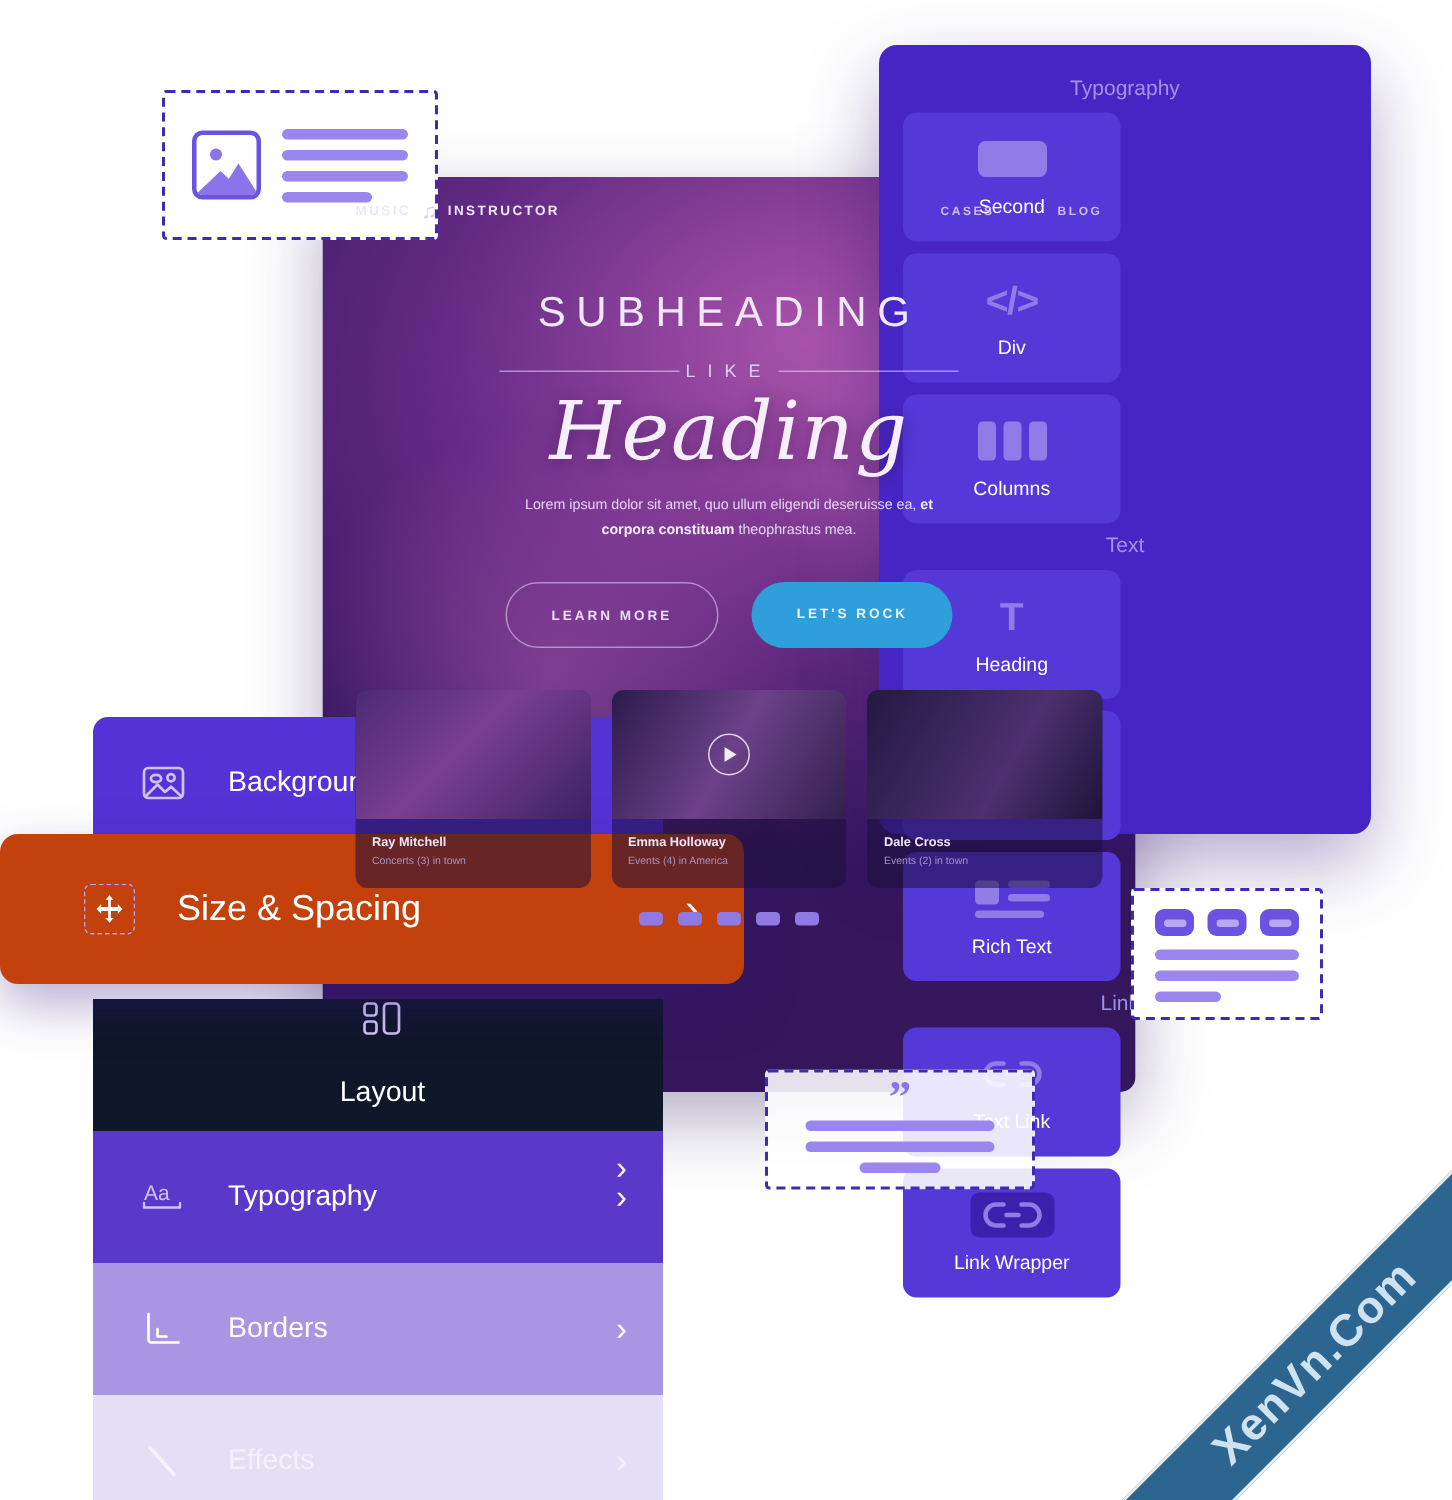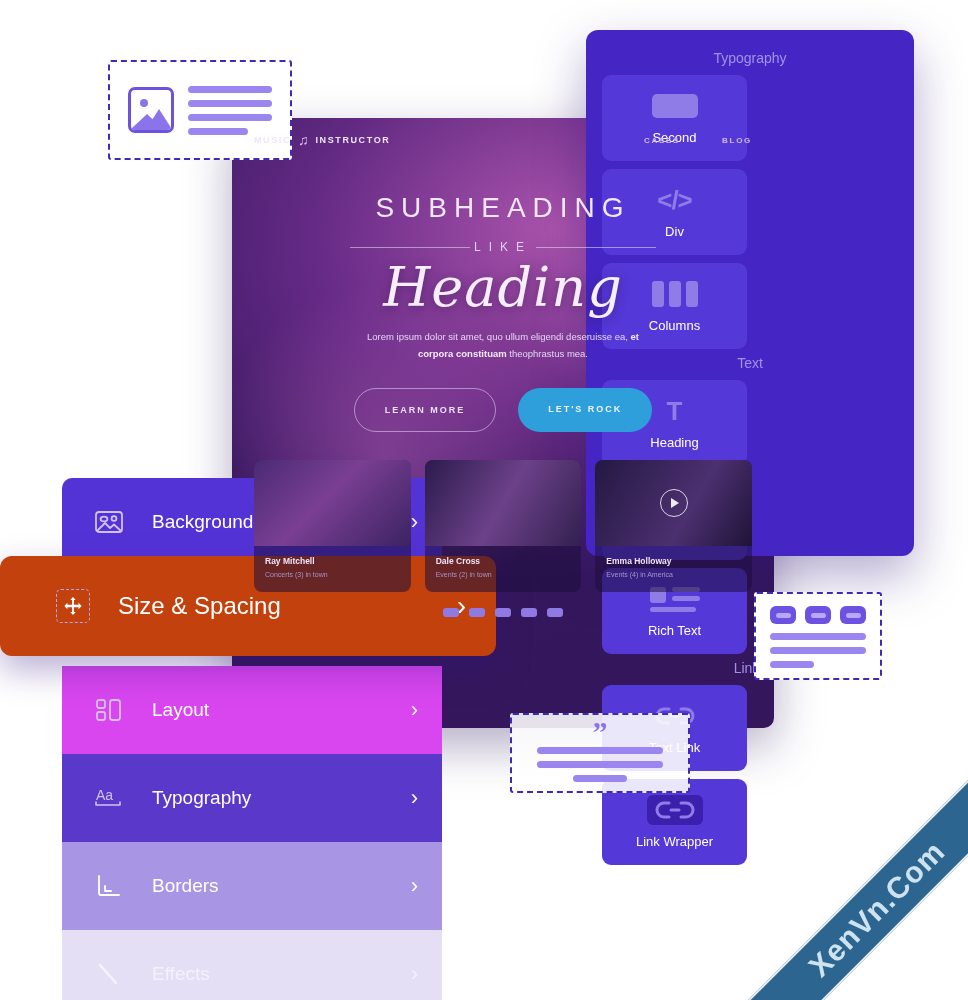--- a/index.html
+++ b/index.html
@@ -34,21 +34,21 @@
   .wf-btn-block { left: 754px; top: 592px; width: 128px; height: 88px; padding: 12px 14px; display: flex; flex-direction: column; gap: 9px; }
   .btn-row { display: flex; gap: 9px; }
   .mini-btn { width: 32px; height: 18px; border-radius: 6px; background: #6c52e0; display: flex; align-items: center; justify-content: center; }
   .mini-btn i { display: block; width: 15px; height: 5px; border-radius: 3px; background: #b8a7f5; }
 
   .wf-quote-block { left: 510px; top: 713px; width: 180px; height: 80px; padding: 10px 16px; display: flex; flex-direction: column; align-items: center; justify-content: center; gap: 7px; background: rgba(255,255,255,.88); }
   .quote-mark { font-size: 30px; line-height: 16px; color: #8b74ea; font-family: "Liberation Serif", serif; font-weight: 700; height: 18px; }
 
   
   .site {
-    position: absolute; left: 232px; top: 118px; width: 542px; height: 610px;
+    position: absolute; left: 215px; top: 118px; width: 542px; height: 610px;
     border-radius: 10px; overflow: hidden;
     background:
       radial-gradient(120% 80% at 60% 18%, rgba(186,92,178,.85) 0%, rgba(120,48,140,.6) 38%, rgba(52,22,92,.92) 72%),
       linear-gradient(160deg, #3b1f6e 0%, #4a2180 25%, #54267e 45%, #3a1f63 70%, #2e1a55 100%);
     box-shadow: 0 18px 48px rgba(40,20,90,.35);
   }
   .site::after {
     content: ""; position: absolute; inset: 0;
     background:
       radial-gradient(45% 40% at 28% 55%, rgba(196,106,190,.38), transparent 70%),
@@ -134,21 +134,21 @@
   
   .menu { position: absolute; left: 62px; top: 478px; width: 380px; }
   .menu-row {
     height: 88px; display: flex; align-items: center; padding: 0 24px 0 30px; gap: 26px;
     color: #ffffff;
   }
   .menu-row .chev { margin-left: auto; font-size: 22px; font-weight: 300; opacity: .95; }
   .menu-row .mi { width: 34px; display: flex; align-items: center; justify-content: center; }
   .menu-label { font-size: 19px; }
   .m-bg { background: #5433d6; border-radius: 10px 10px 0 0; }
-  .m-layout { background: #d946ef; }
+  .m-layout { background: #0f172a; flex-direction: column; }
   .m-typo { background: #5a38c9; }
   .m-borders { background: #a896e4; }
   .m-effects { background: #e4dff5; color: #f4f1fc; }
 
   .menu-row-active {
     position: absolute; left: 0; top: 556px; width: 496px; height: 100px;
     background: #c2410c; border-radius: 12px; display: flex; align-items: center;
     padding: 0 30px 0 56px; gap: 28px; color: #fff;
     box-shadow: 0 14px 34px rgba(50,20,130,.34);
   }
@@ -205,35 +205,35 @@
 
       <div class="cards">
         <div class="card">
           <div class="card-media"></div>
           <div class="card-body">
             <div class="card-title">Ray Mitchell</div>
             <div class="card-sub">Concerts (3) in town</div>
           </div>
         </div>
         <div class="card">
+          <div class="card-media">
+            <div class="play">
+                <i></i>
+              </div>
+          </div>
+          <div class="card-body">
+            <div class="card-title">Emma Holloway</div>
+            <div class="card-sub">Events (4) in America</div>
+          </div>
+        </div>
+        <div class="card">
           <div class="card-media"></div>
           <div class="card-body">
             <div class="card-title">Dale Cross</div>
             <div class="card-sub">Events (2) in town</div>
-          </div>
-        </div>
-        <div class="card">
-          <div class="card-media">
-            <div class="play">
-                <i></i>
-              </div>
-          </div>
-          <div class="card-body">
-            <div class="card-title">Emma Holloway</div>
-            <div class="card-sub">Events (4) in America</div>
           </div>
         </div>
       </div>
 
       <div class="dots">
           <i></i>
           <i></i>
           <i></i>
           <i></i>
           <i></i>

